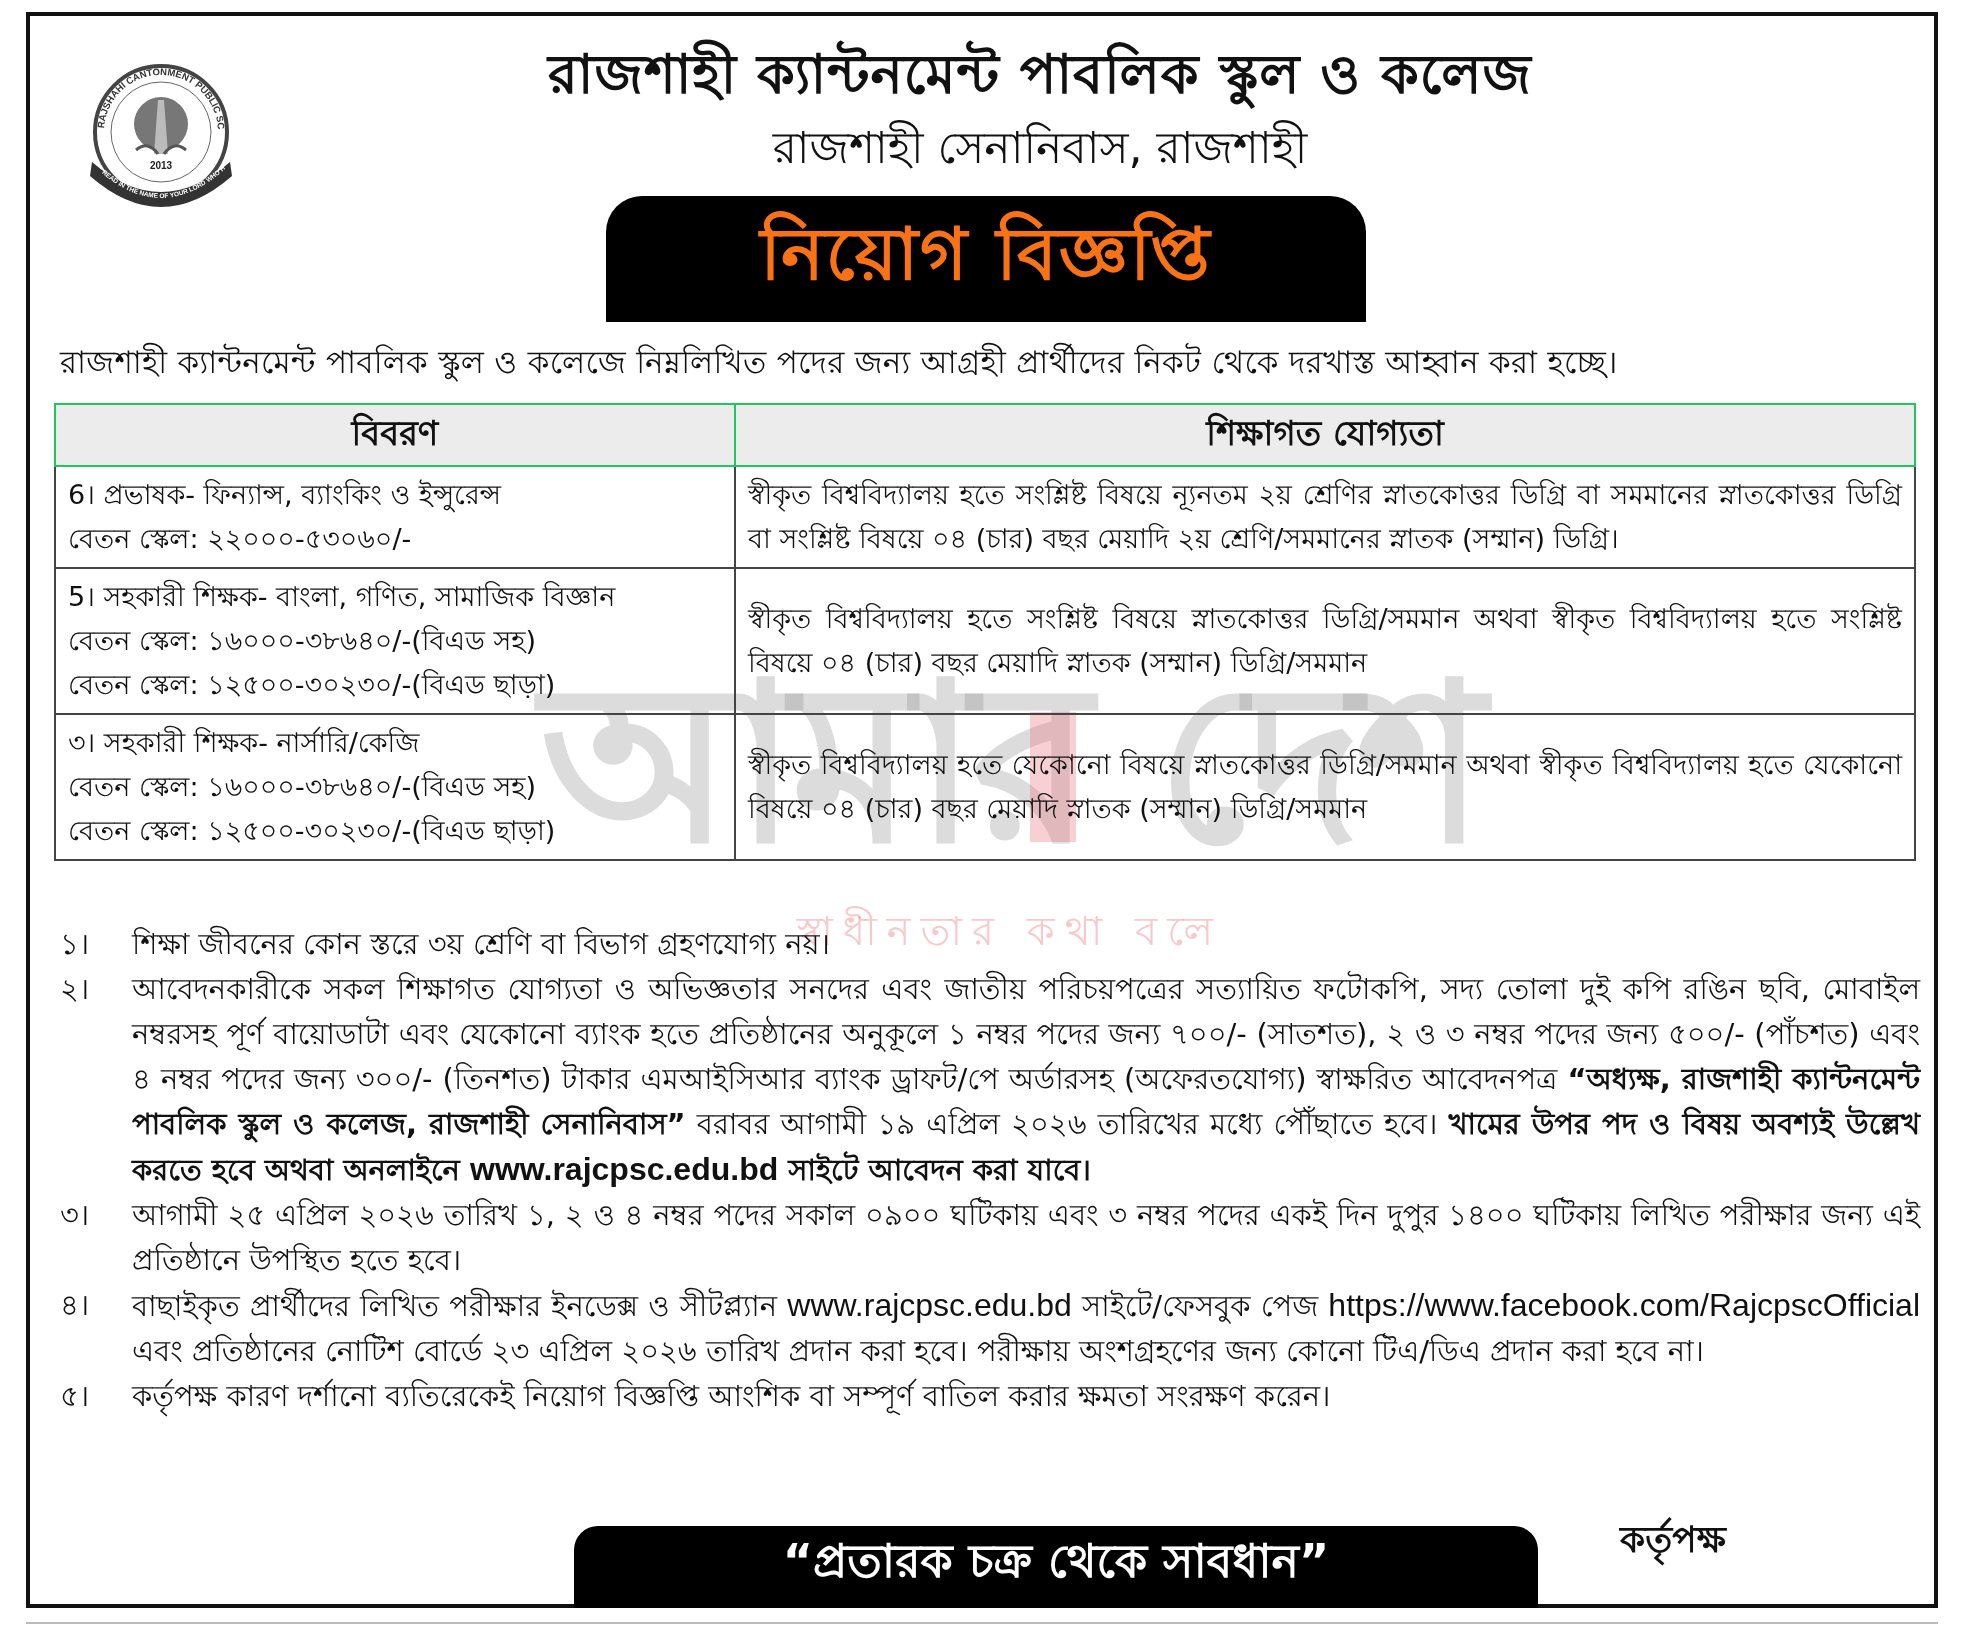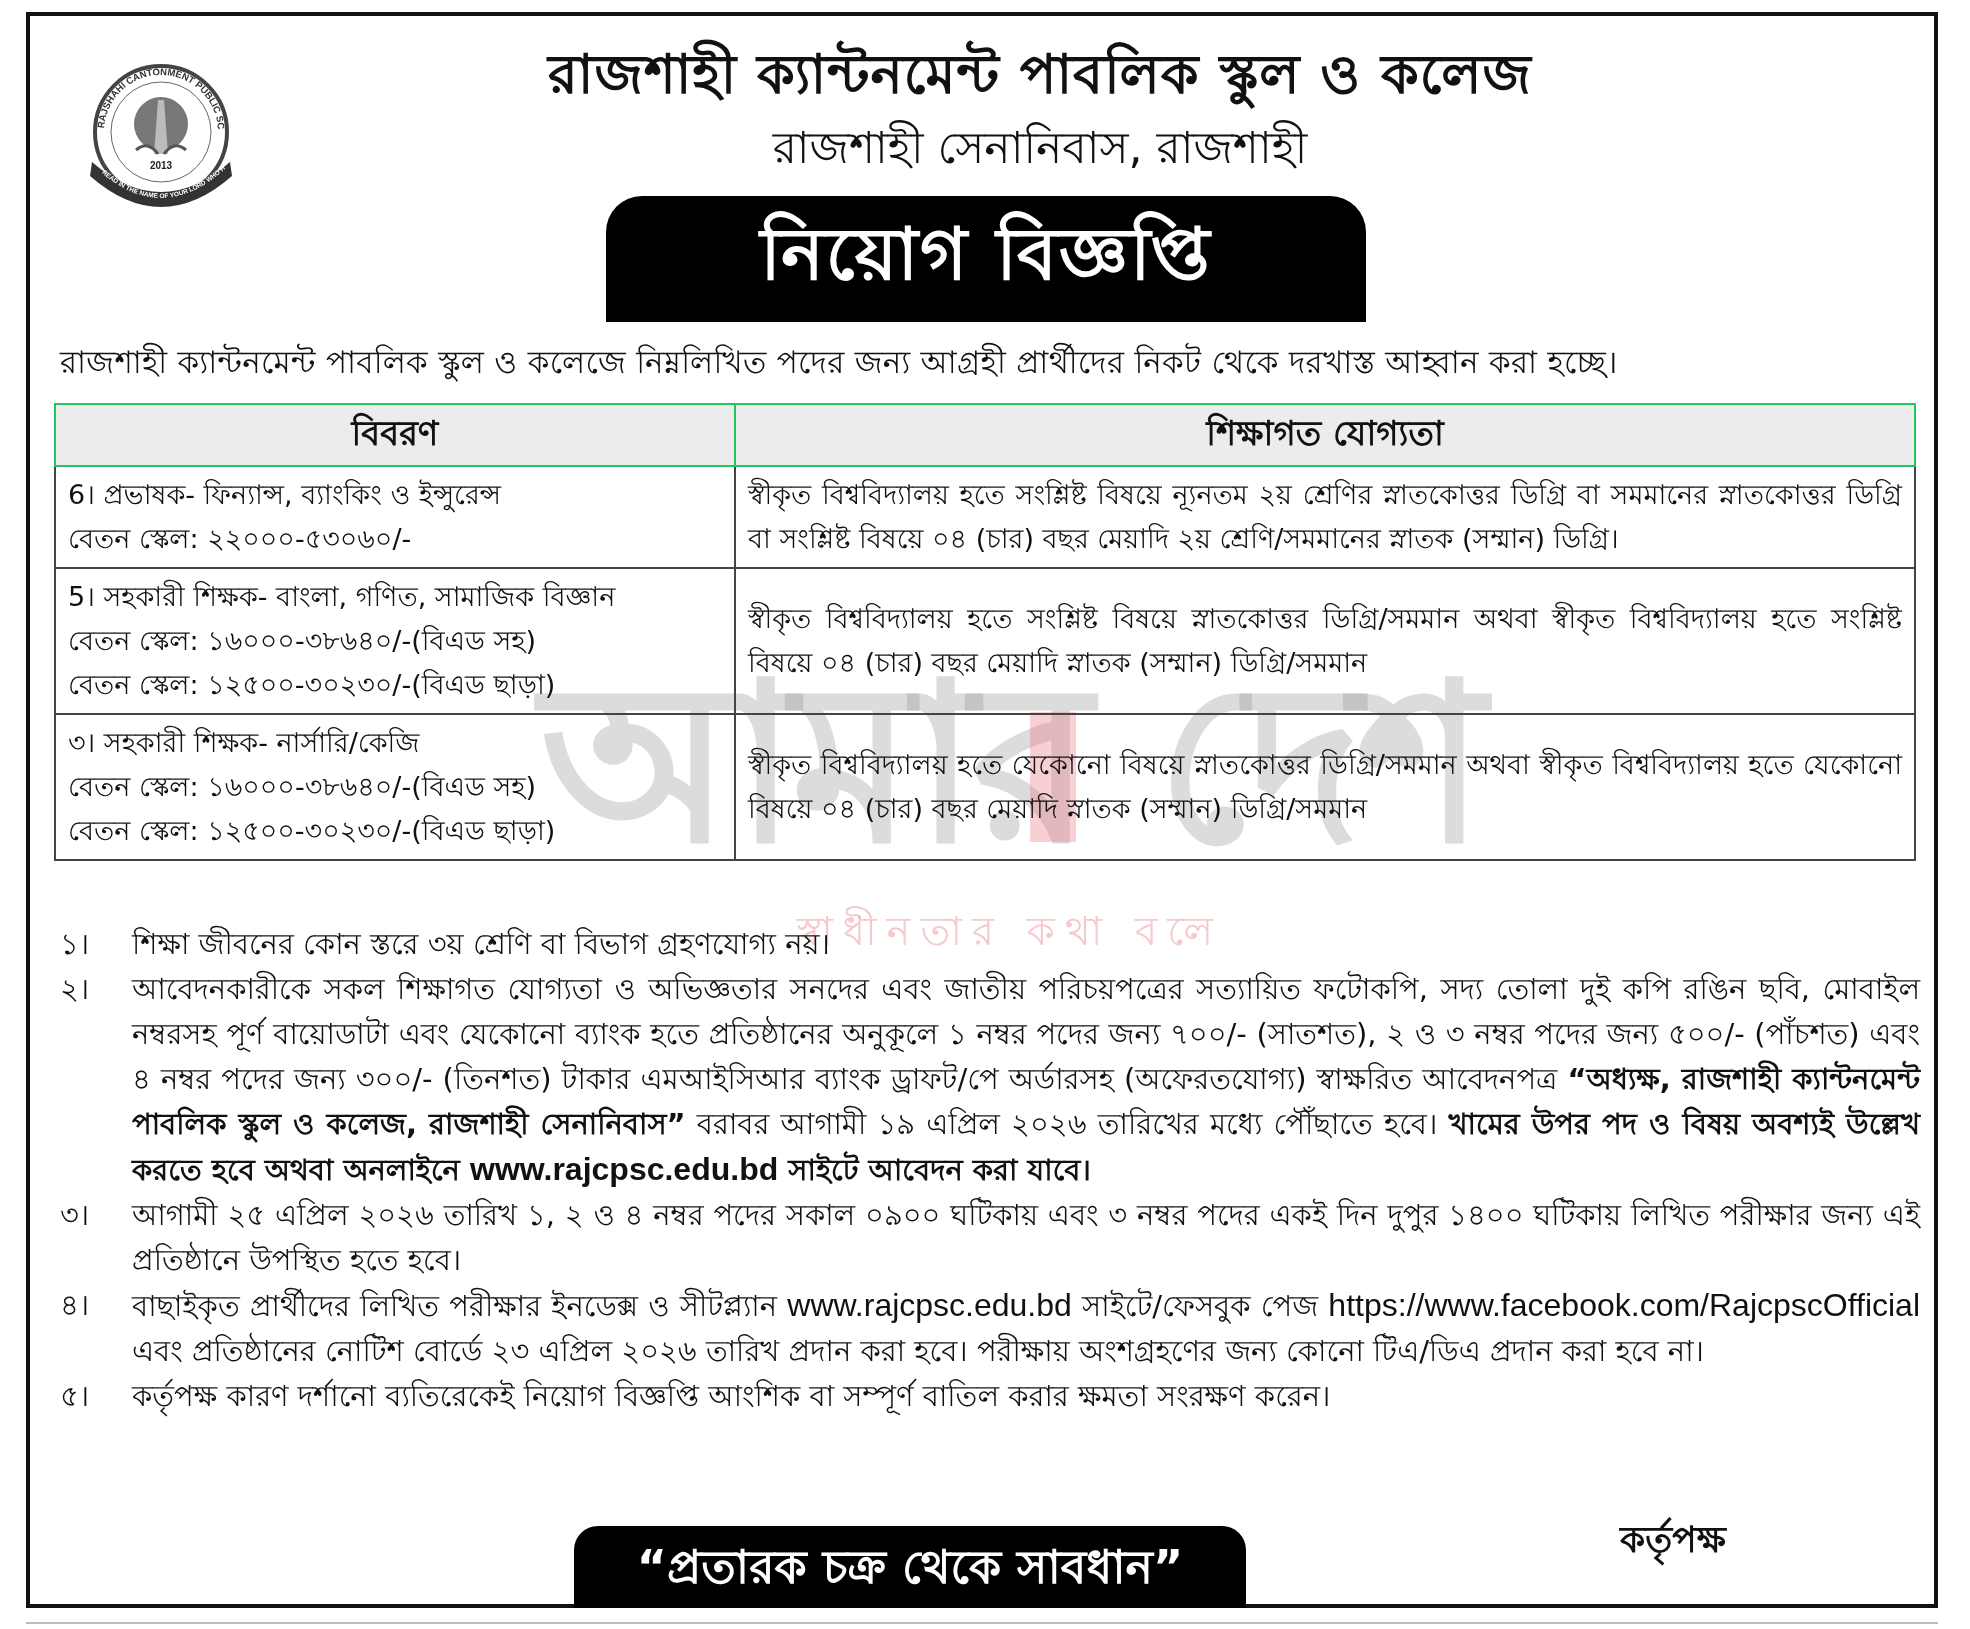--- a/index.html
+++ b/index.html
@@ -19,21 +19,21 @@
     .title1 {
       position: absolute; left: 440px; top: 40px; width: 1200px; text-align: center;
       font-size: 54px; font-weight: bold; letter-spacing: 1px; line-height: 70px;
     }
     .title2 {
       position: absolute; left: 540px; top: 118px; width: 1000px; text-align: center;
       font-size: 44px; line-height: 60px;
     }
     .banner {
       position: absolute; left: 606px; top: 196px; width: 760px; height: 126px;
-      background: #000; color: #ffffff; border-radius: 36px 36px 0 0;
+      background: #000; color: #f97316; border-radius: 36px 36px 0 0;
       display: flex; align-items: center; justify-content: center;
       font-size: 72px; font-weight: bold; letter-spacing: 2px;
     }
     .intro {
       position: absolute; left: 60px; top: 338px; width: 1860px;
       font-size: 31px; line-height: 48px; white-space: nowrap; letter-spacing: 0.3px;
     }
 
     
     .jobs {
@@ -67,23 +67,23 @@
     
     .notes { position: absolute; left: 60px; top: 922px; width: 1860px; font-size: 29px; line-height: 45px; }
     .note { display: flex; }
     .note .num { width: 72px; flex: 0 0 72px; }
     .note .txt { flex: 1; text-align: justify; }
     .note b { font-weight: bold; }
     .en-bold { font-family: "Liberation Sans", sans-serif; font-weight: bold; font-size: 32px; }
     .en { font-family: "Liberation Sans", sans-serif; font-size: 32px; }
 
     .footer-banner {
-      position: absolute; left: 574px; top: 1526px; width: 672px; height: 82px;
+      position: absolute; left: 574px; top: 1526px; width: 964px; height: 82px;
       background: #000; color: #fff; border-radius: 24px 24px 0 0;
-      display: flex; align-items: flex-end; justify-content: center;
+      display: flex; align-items: flex-start; justify-content: center;
       font-size: 46px; font-weight: bold;
     }
     .authority {
       position: absolute; left: 1620px; top: 1512px; font-size: 36px; font-weight: bold;
     }
   </style>
 </head>
 <body>
 
 <div class="frame"></div>

